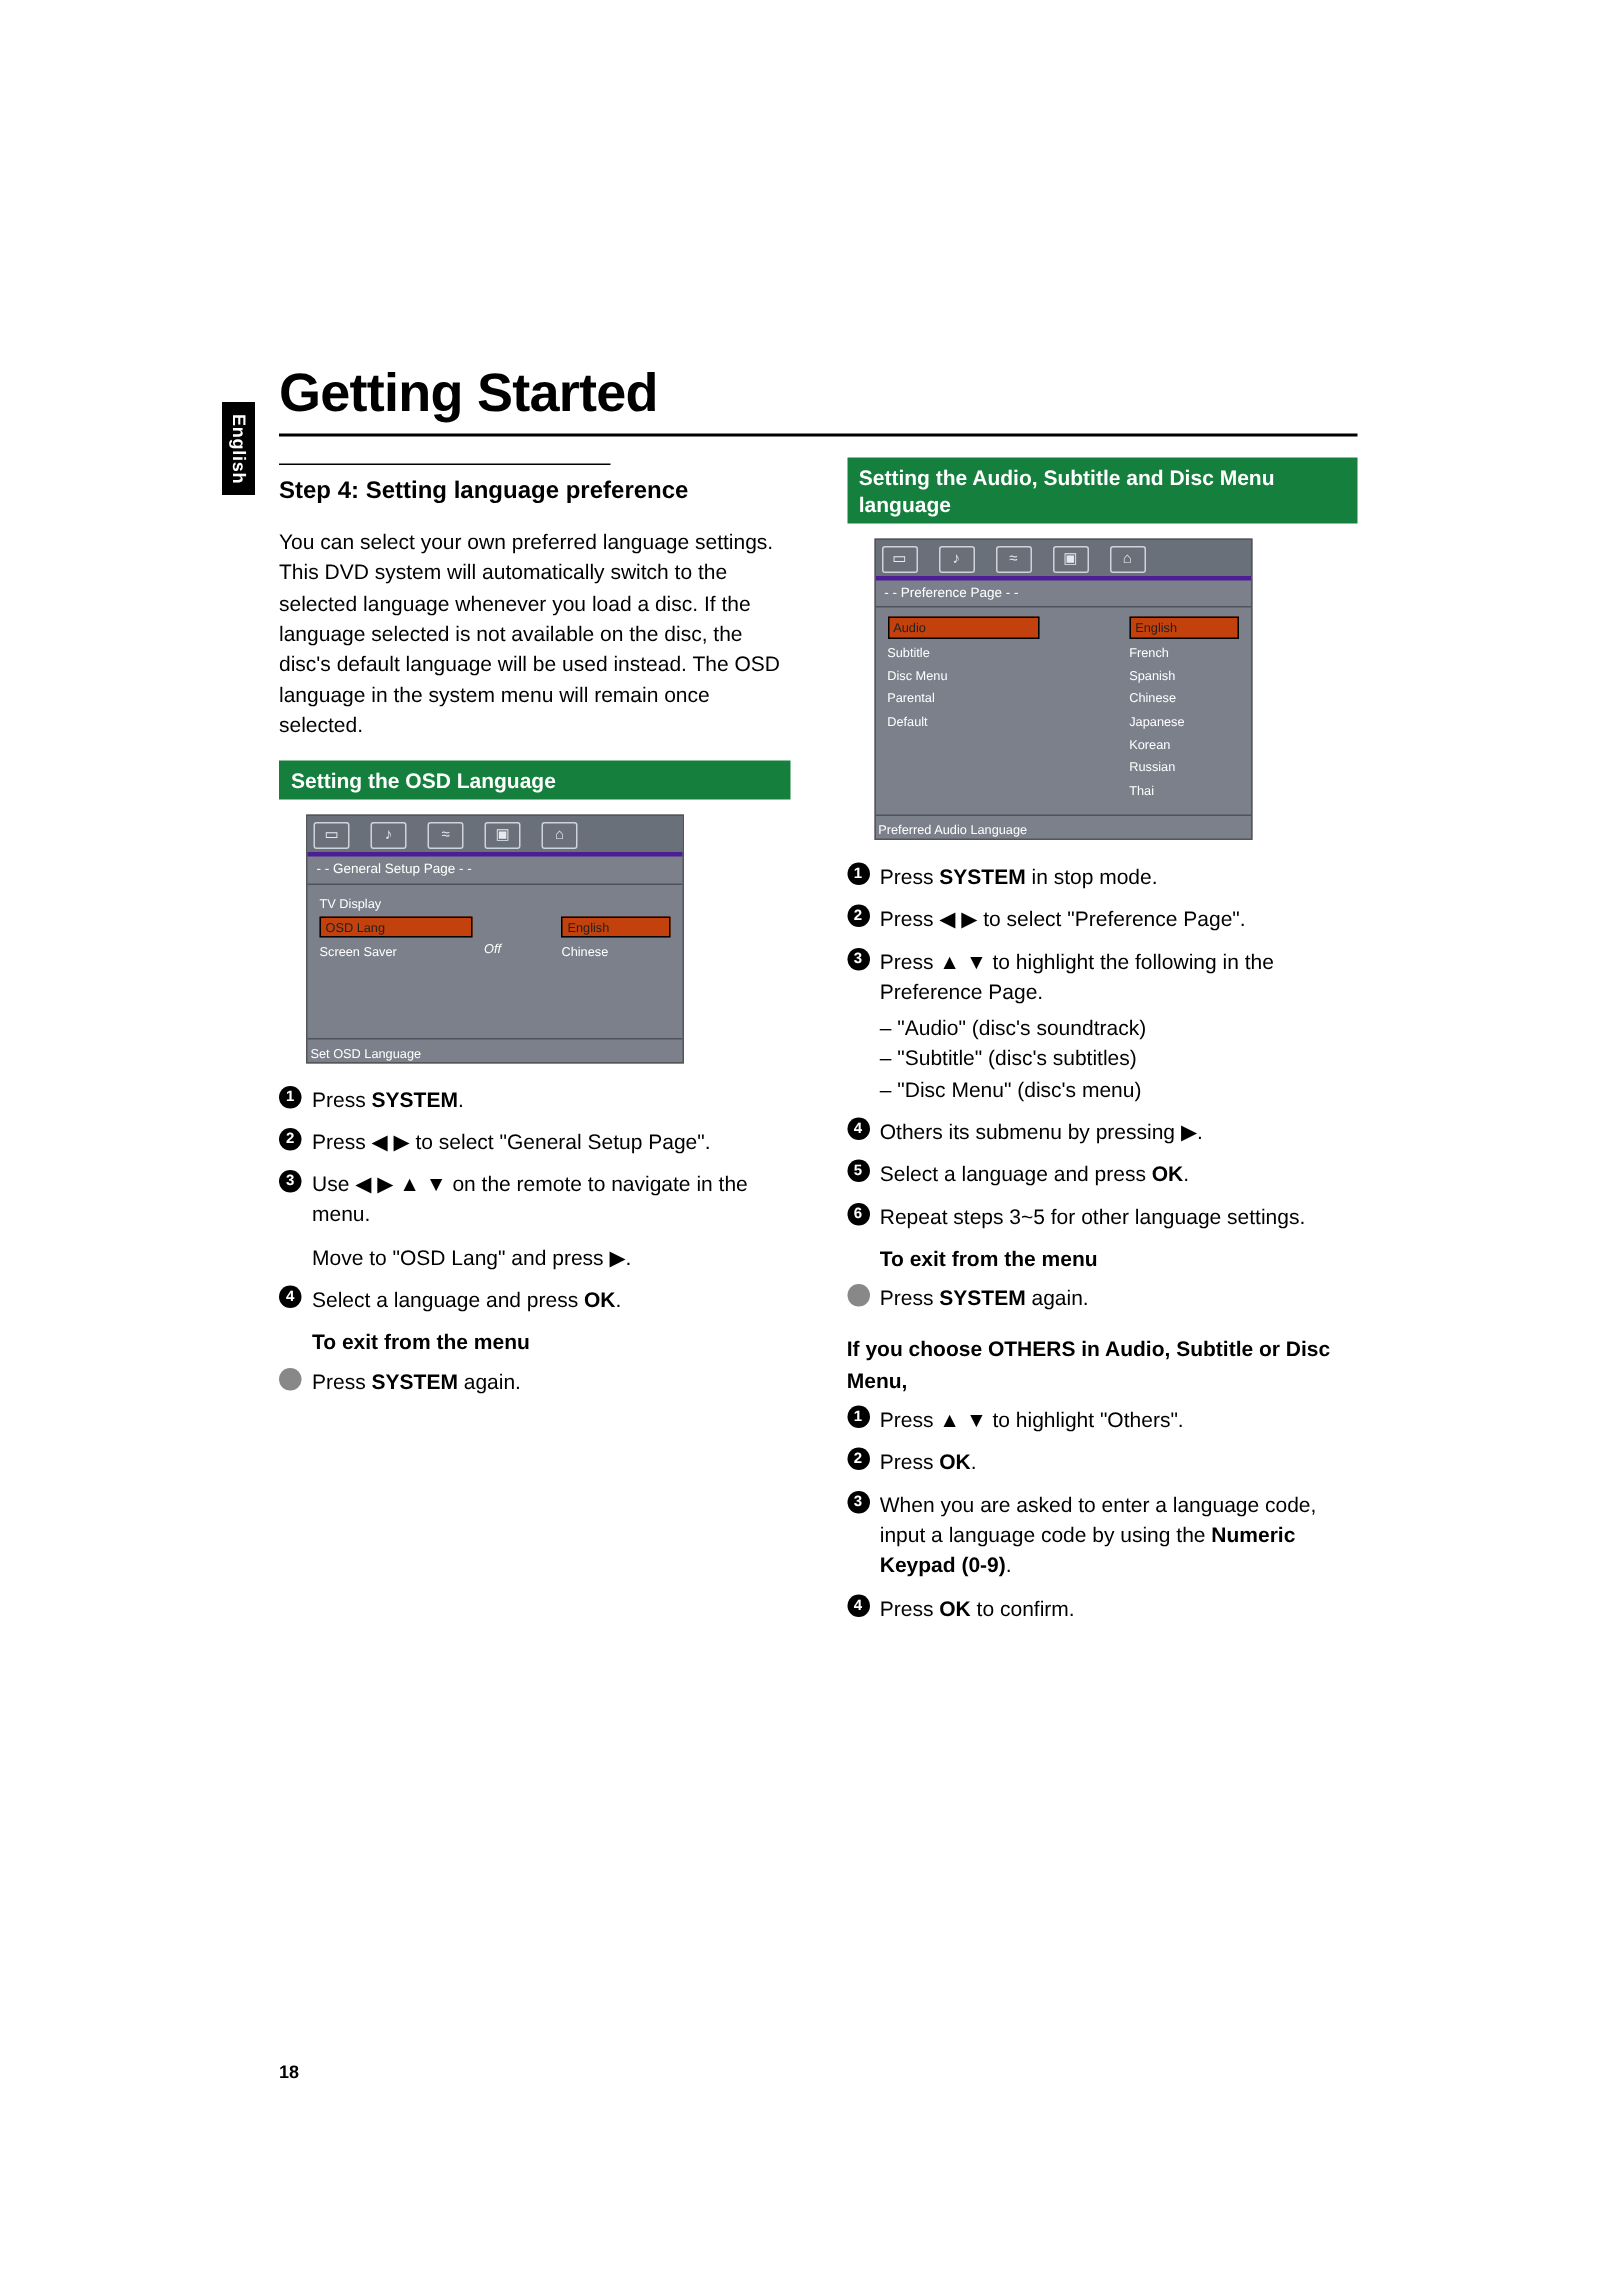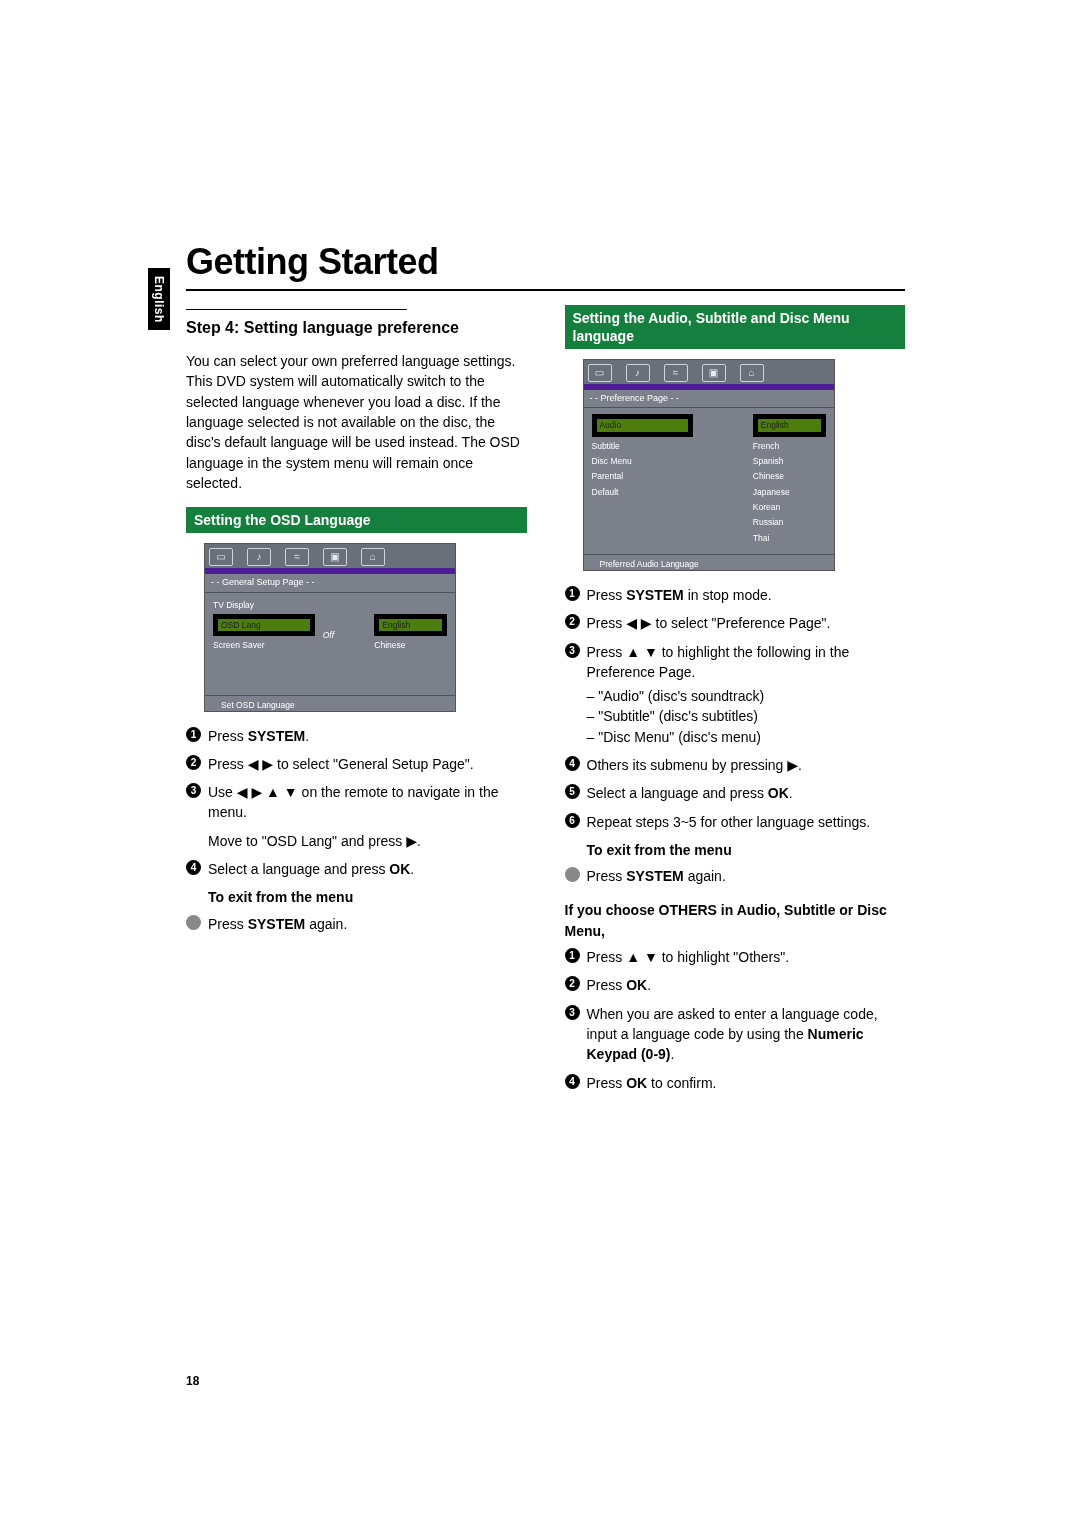--- a/index.html
+++ b/index.html
@@ -142,21 +142,21 @@
   }
   .osd-icon {
     width: 22px; height: 16px;
     border: 1px solid #cfd3da;
     border-radius: 2px;
     display: flex; align-items: center; justify-content: center;
     font-size: 10px;
     color: #e7e9ee;
   }
   .osd-banner {
-    border-top: 6px solid #4c1d95;
+    border-top: 3px solid #4c1d95;
     border-bottom: 1px solid #4e525a;
     padding: 2px 6px;
     font-size: 9px;
   }
   .osd-body {
     padding: 6px 8px 10px 8px;
     display: flex;
     gap: 8px;
     min-height: 86px;
   }
@@ -164,30 +164,30 @@
     display: flex;
     flex-direction: column;
     gap: 3px;
     font-size: 8.5px;
   }
   .osd-leftcol { flex: 1.4; }
   .osd-midcol  { flex: 0.6; font-style: italic; }
   .osd-rightcol{ flex: 1; }
   .osd-item { white-space: nowrap; }
   .osd-highlight {
-    background: #4d7c0f;
+    background: #c2410c;
     color: #222;
-    border: 5px solid #000000;
+    border: 1px solid #000000;
     padding: 0 3px;
     display: inline-block;
     min-width: 46px;
   }
   .osd-footer {
     border-top: 1px solid #4e525a;
-    padding: 3px 16px;
+    padding: 3px 2px;
     font-size: 8.5px;
     height: 16px;
     box-sizing: border-box;
   }
   .page-num {
     position: absolute;
     bottom: 140px;
     left: 186px;
     font-size: 12px;
     font-weight: bold;

